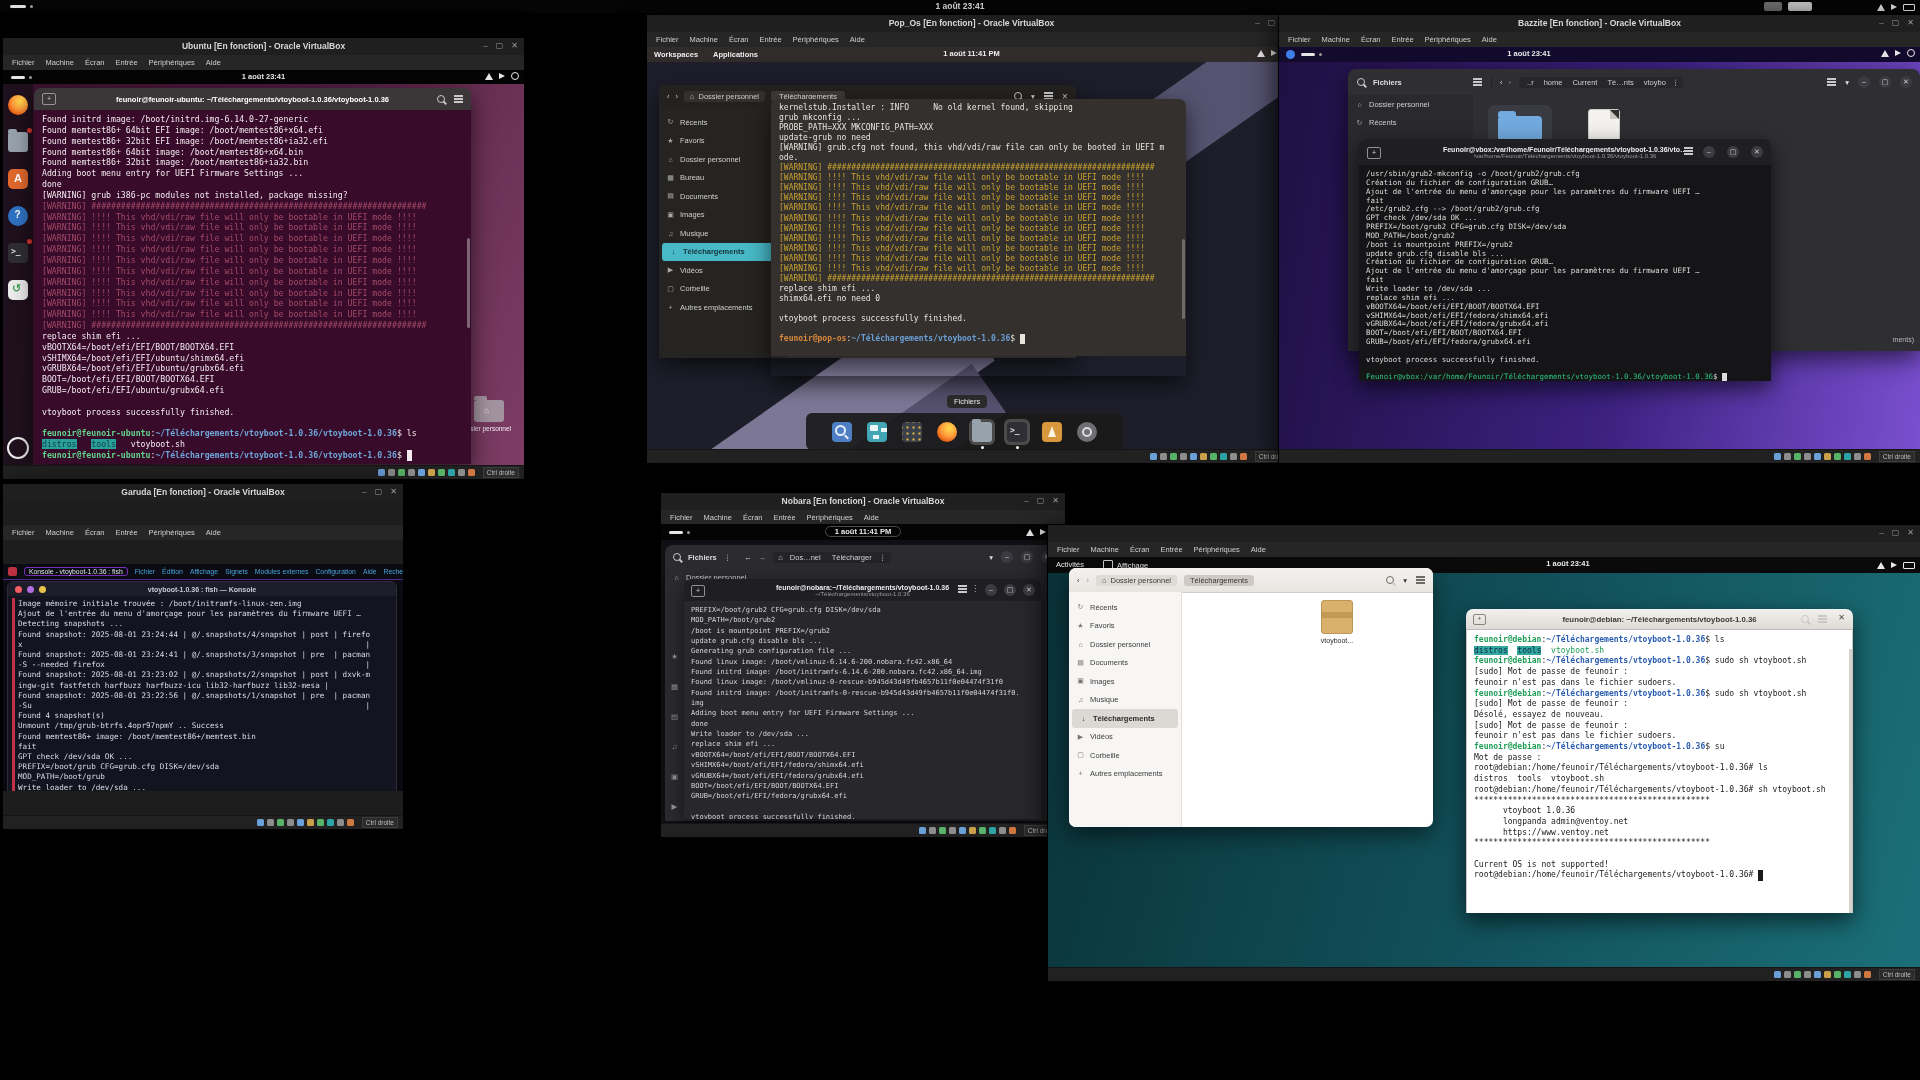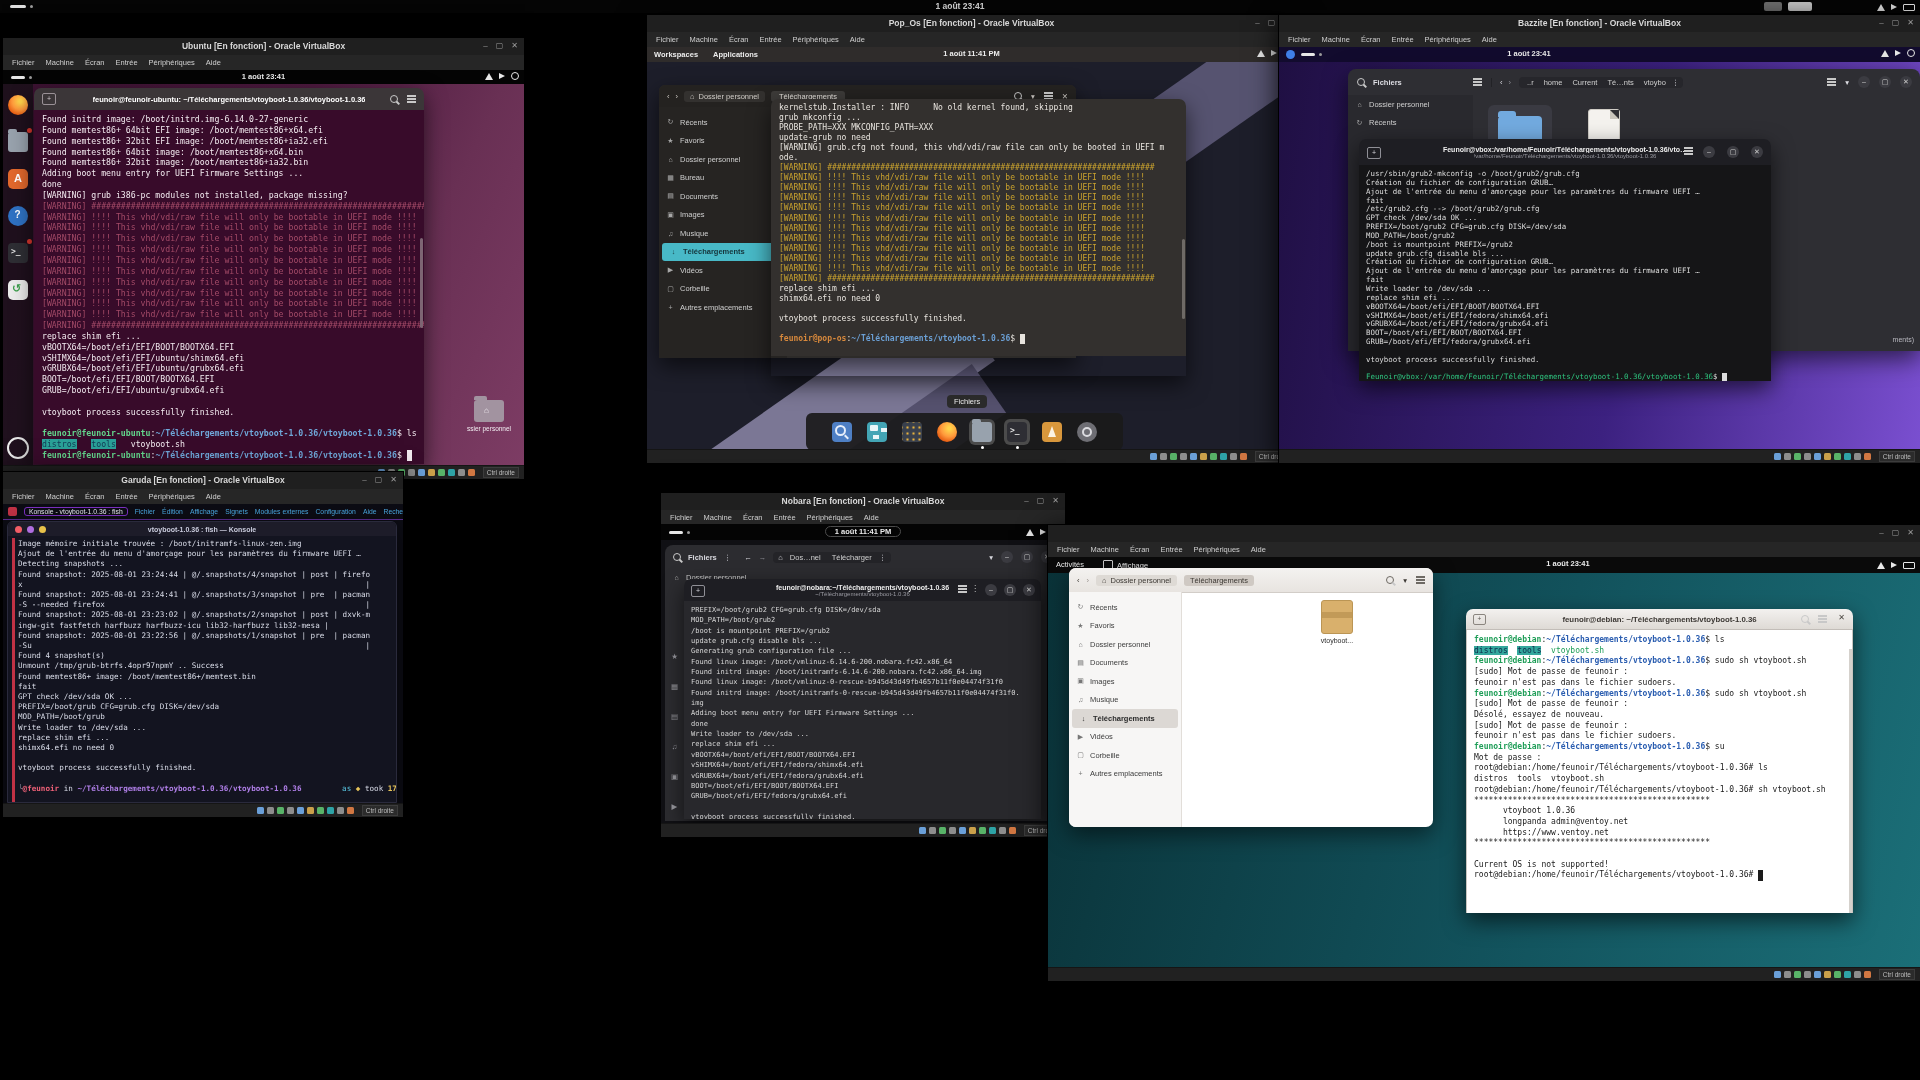--- a/index.html
+++ b/index.html
@@ -201,21 +201,21 @@
       </div>
 
       <div style="position:absolute;left:455px;top:330px;width:62px;text-align:center;">
         <div style="width:30px;height:22px;background:#a293a0;border-radius:3px;margin:0 auto;position:relative;">
           <div style="position:absolute;top:-4px;left:0;width:13px;height:4px;background:#a293a0;border-radius:2px 2px 0 0;"></div>
           <div style="position:absolute;left:10px;top:6px;color:#efe9ee;font-size:8px;">⌂</div>
         </div>
         <div style="color:#f2eef2;font-size:6.5px;margin-top:3px;">ssier personnel</div>
       </div>
 
-      <div class="term" style="left:31px;top:18px;width:390px;height:376px;">
+      <div class="term" style="left:31px;top:18px;width:437px;height:376px;">
         <div class="thead thead-ub" style="height:22px;">
           <div class="t1" style="font-size:7.5px;max-width:330px;overflow:hidden;white-space:nowrap;">feunoir@feunoir-ubuntu: ~/Téléchargements/vtoyboot-1.0.36/vtoyboot-1.0.36</div>
           <div style="position:absolute;left:8px;top:5px;width:12px;height:10px;border:1px solid #9a9196;border-radius:2px;color:#cfc7cc;font-size:7px;line-height:9px;text-align:center;">+</div>
           <div style="position:absolute;right:26px;top:7px;" class="mag"></div>
           <div style="position:absolute;right:8px;top:10px;" class="hamb"></div>
         </div>
         <div class="tbody theme-ub" style="height:354px;font-size:8.2px;line-height:10.85px;padding:4px 0 0 8px;"><div class="tl">Found initrd image: /boot/initrd.img-6.14.0-27-generic</div><div class="tl">Found memtest86+ 64bit EFI image: /boot/memtest86+x64.efi</div><div class="tl">Found memtest86+ 32bit EFI image: /boot/memtest86+ia32.efi</div><div class="tl">Found memtest86+ 64bit image: /boot/memtest86+x64.bin</div><div class="tl">Found memtest86+ 32bit image: /boot/memtest86+ia32.bin</div><div class="tl">Adding boot menu entry for UEFI Firmware Settings ...</div><div class="tl">done</div><div class="tl">[WARNING] grub i386-pc modules not installed, package missing?</div><div class="tl warn">[WARNING] ####################################################################</div><div class="tl warn">[WARNING] !!!! This vhd/vdi/raw file will only be bootable in UEFI mode !!!!</div><div class="tl warn">[WARNING] !!!! This vhd/vdi/raw file will only be bootable in UEFI mode !!!!</div><div class="tl warn">[WARNING] !!!! This vhd/vdi/raw file will only be bootable in UEFI mode !!!!</div><div class="tl warn">[WARNING] !!!! This vhd/vdi/raw file will only be bootable in UEFI mode !!!!</div><div class="tl warn">[WARNING] !!!! This vhd/vdi/raw file will only be bootable in UEFI mode !!!!</div><div class="tl warn">[WARNING] !!!! This vhd/vdi/raw file will only be bootable in UEFI mode !!!!</div><div class="tl warn">[WARNING] !!!! This vhd/vdi/raw file will only be bootable in UEFI mode !!!!</div><div class="tl warn">[WARNING] !!!! This vhd/vdi/raw file will only be bootable in UEFI mode !!!!</div><div class="tl warn">[WARNING] !!!! This vhd/vdi/raw file will only be bootable in UEFI mode !!!!</div><div class="tl warn">[WARNING] !!!! This vhd/vdi/raw file will only be bootable in UEFI mode !!!!</div><div class="tl warn">[WARNING] ####################################################################</div><div class="tl">replace shim efi ...</div><div class="tl">vBOOTX64=/boot/efi/EFI/BOOT/BOOTX64.EFI</div><div class="tl">vSHIMX64=/boot/efi/EFI/ubuntu/shimx64.efi</div><div class="tl">vGRUBX64=/boot/efi/EFI/ubuntu/grubx64.efi</div><div class="tl">BOOT=/boot/efi/EFI/BOOT/BOOTX64.EFI</div><div class="tl">GRUB=/boot/efi/EFI/ubuntu/grubx64.efi</div><div class="tl">&nbsp;</div><div class="tl">vtoyboot process successfully finished.</div><div class="tl">&nbsp;</div><div class="tl"><span class="g">feunoir@feunoir-ubuntu</span><span>:</span><span class="b">~/Téléchargements/vtoyboot-1.0.36/vtoyboot-1.0.36</span><span>$ ls</span></div><div class="tl"><span class="dir">distros</span><span>   </span><span class="dir">tools</span><span>   vtoyboot.sh</span></div><div class="tl"><span class="g">feunoir@feunoir-ubuntu</span><span>:</span><span class="b">~/Téléchargements/vtoyboot-1.0.36/vtoyboot-1.0.36</span><span>$ </span><span class="cur"> </span></div></div>
         <div style="position:absolute;right:1px;top:150px;width:3px;height:90px;background:#7d6573;border-radius:2px;"></div>
       </div>
     </div>
@@ -489,21 +489,21 @@
           <span class="sqi" style="background: rgb(202, 160, 74);"></span>
           <span class="sqi" style="background: rgb(88, 179, 104);"></span>
           <span class="sqi" style="background: rgb(46, 163, 166);"></span>
           <span class="sqi" style="background: rgb(141, 141, 141);"></span>
           <span class="sqi" style="background: rgb(209, 119, 66);"></span>
         </span>
       <span class="ctrl">Ctrl droite</span>
     </div>
   </div>
 
-  <div class="win" style="left:2px;top:471px;width:400px;height:345px;">
+  <div class="win" style="left:2px;top:483px;width:400px;height:345px;gap:24px;">
     <div class="tbar">
       <div class="ttl">Garuda [En fonction] - Oracle VirtualBox</div>
       <div class="wbtns">
           <span>–</span>
           <span>▢</span>
           <span>✕</span>
         </div>
     </div>
     <div class="mbar">
         <span class="mitem">Fichier</span>

